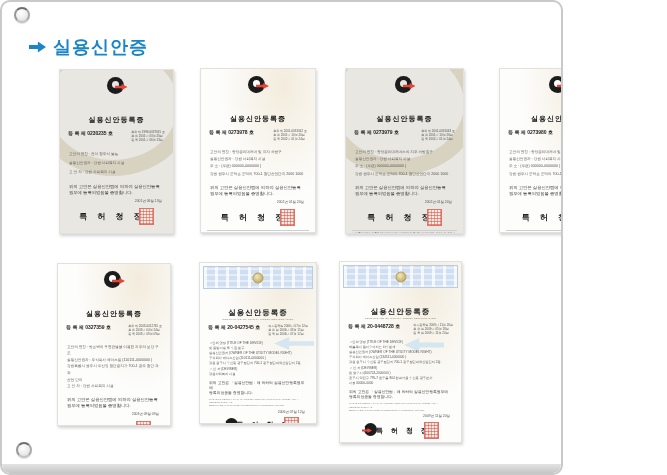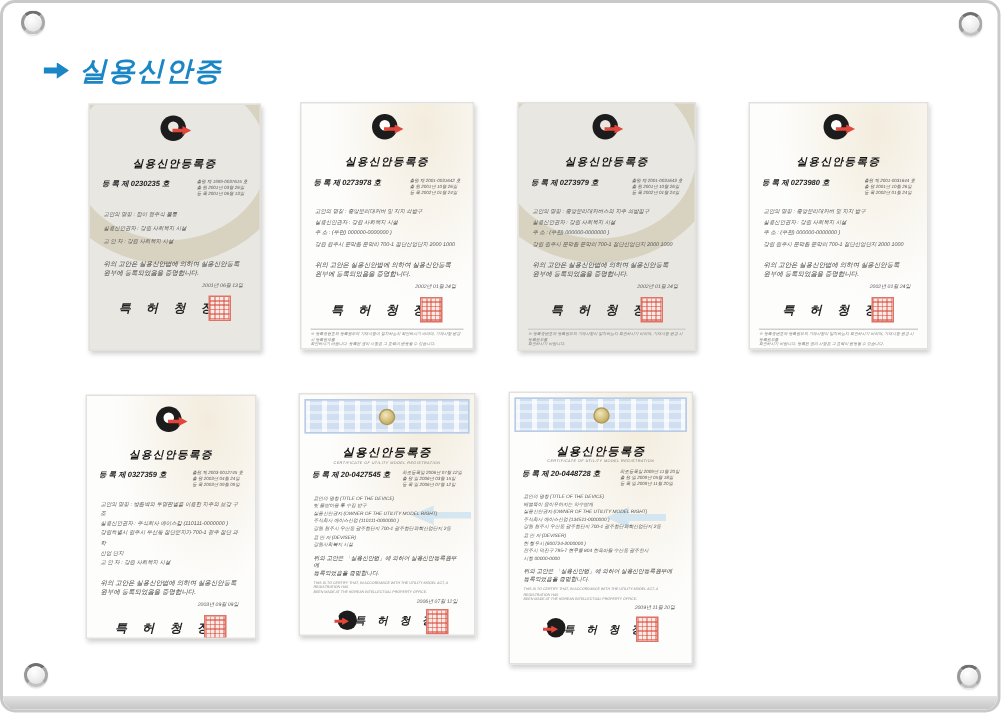--- a/index.html
+++ b/index.html
@@ -1,19 +1,19 @@
 <!DOCTYPE html>
 <html><head>
 <meta charset="utf-8">
 <style>
   * { margin:0; padding:0; box-sizing:border-box; }
   html,body { width:667px; height:475px; font-family:"Liberation Sans", sans-serif; background:#ffffff; }
   .page {
-    position:absolute; left:0; top:0; width:667px; height:475px;
-    background:#ffffff; border:2px solid #c9c9c9; border-radius:10px; overflow:hidden;font-style:italic;
+    position:absolute; left:0; top:0; width:563px; height:475px;
+    background:#ffffff; border:2px solid #c9c9c9; border-radius:10px; overflow:hidden;
   }
   .bottom-strip {
     position:absolute; left:0; right:0; bottom:0; height:9px;
     background:linear-gradient(#e3e3e3,#c6c6c6); border-radius:0 0 8px 8px;
   }
   .screw {
     position:absolute; width:16px; height:16px; border-radius:50%;
     background:radial-gradient(circle at 40% 32%, #ffffff 0%, #f0f0f0 45%, #d9d9d9 100%);
     border:2px solid; border-color:#6f6f6f #a9a9a9 #c2c2c2 #989898;
     box-shadow:inset 0 1px 1px rgba(255,255,255,.9), 0 1px 1px rgba(0,0,0,.12);
@@ -45,21 +45,21 @@
     pointer-events:none;
   }
   .logo { position:relative; width:20px; height:19px; margin:7px auto 0; }
   .logo .ring { position:absolute; left:0; top:0; width:17px; height:17px; border-radius:50%; background:#1c1c1c; }
   .logo .hole { position:absolute; left:5px; top:4px; width:7px; height:7px; border-radius:50%; background:#ffffff; }
   .cert.gray .logo .hole { background:#e9e7e1; }
   .logo .larrow {
     position:absolute; left:8px; top:7px; width:13px; height:6px; background:#e2453a;
     clip-path:polygon(0 30%, 55% 30%, 55% 0, 100% 50%, 55% 100%, 55% 70%, 0 70%);
   }
-  .ctitle { margin-top:8px; font-size:7px; font-weight:bold; letter-spacing:1px; color:#111; position:relative; }
+  .ctitle { margin-top:19px; font-size:7px; font-weight:bold; letter-spacing:1px; color:#111; position:relative; }
   .csub { font-size:2.5px; color:#777; letter-spacing:.3px; position:relative; }
   .regrow { display:flex; justify-content:space-between; align-items:flex-start; margin:5px 8px 0; position:relative; }
   .regno { font-size:5px; font-weight:bold; color:#222; white-space:nowrap; }
   .meta { font-size:3px; color:#555; text-align:left; white-space:pre-line; line-height:4.2px; }
   .fields { margin:7px 9px 0; text-align:left; font-size:3.6px; color:#555; white-space:pre-line; line-height:9px; position:relative; }
   .fields.dense { line-height:5.2px; font-size:3.2px; }
   .cbody { margin:7px 9px 0; text-align:left; font-size:4.3px; color:#3a3a3a; white-space:pre-line; line-height:6px; position:relative; }
   .cbody-en { margin:2px 9px 0; text-align:left; font-size:2.4px; color:#888; white-space:pre-line; line-height:3.2px; position:relative; }
   .cdate { margin:3px 11px 0; text-align:right; font-size:3.4px; color:#555; position:relative; }
   .issuer-row { margin-top:5px; display:flex; align-items:center; justify-content:center; position:relative; }

